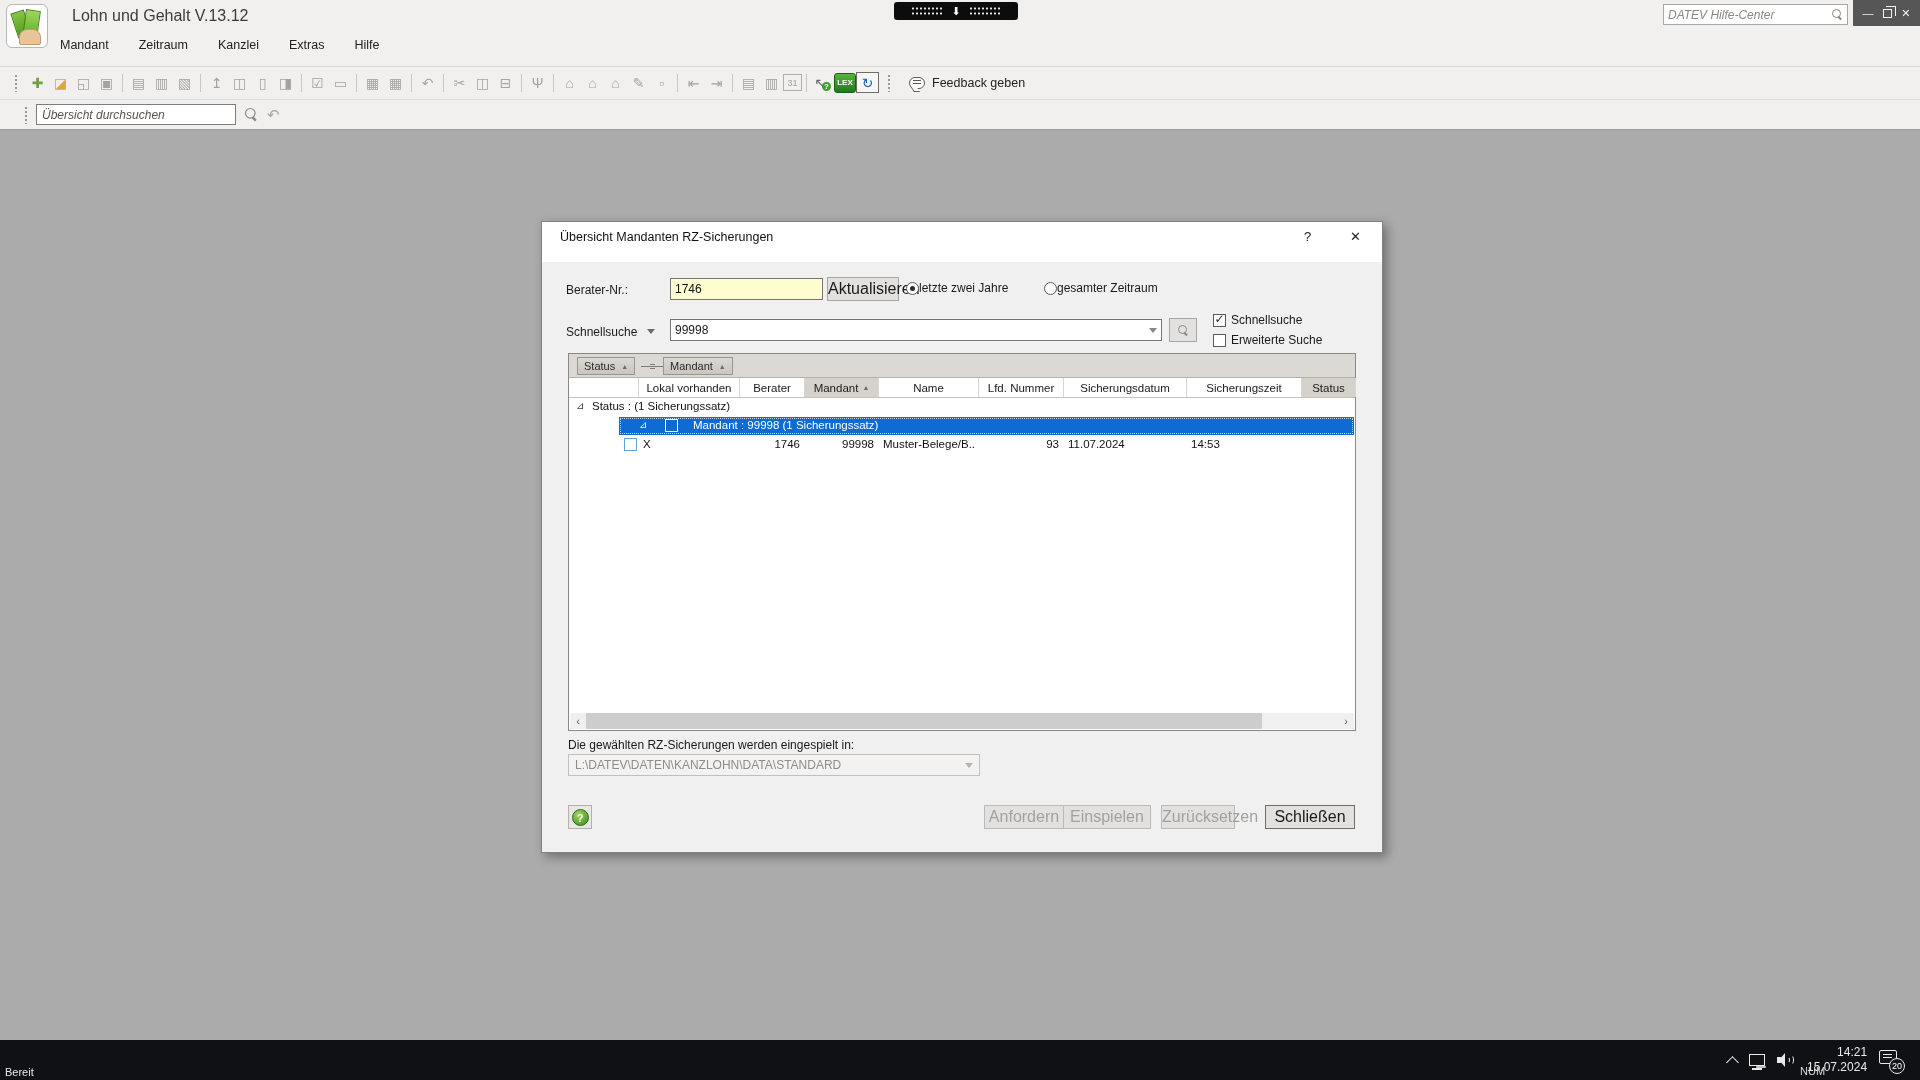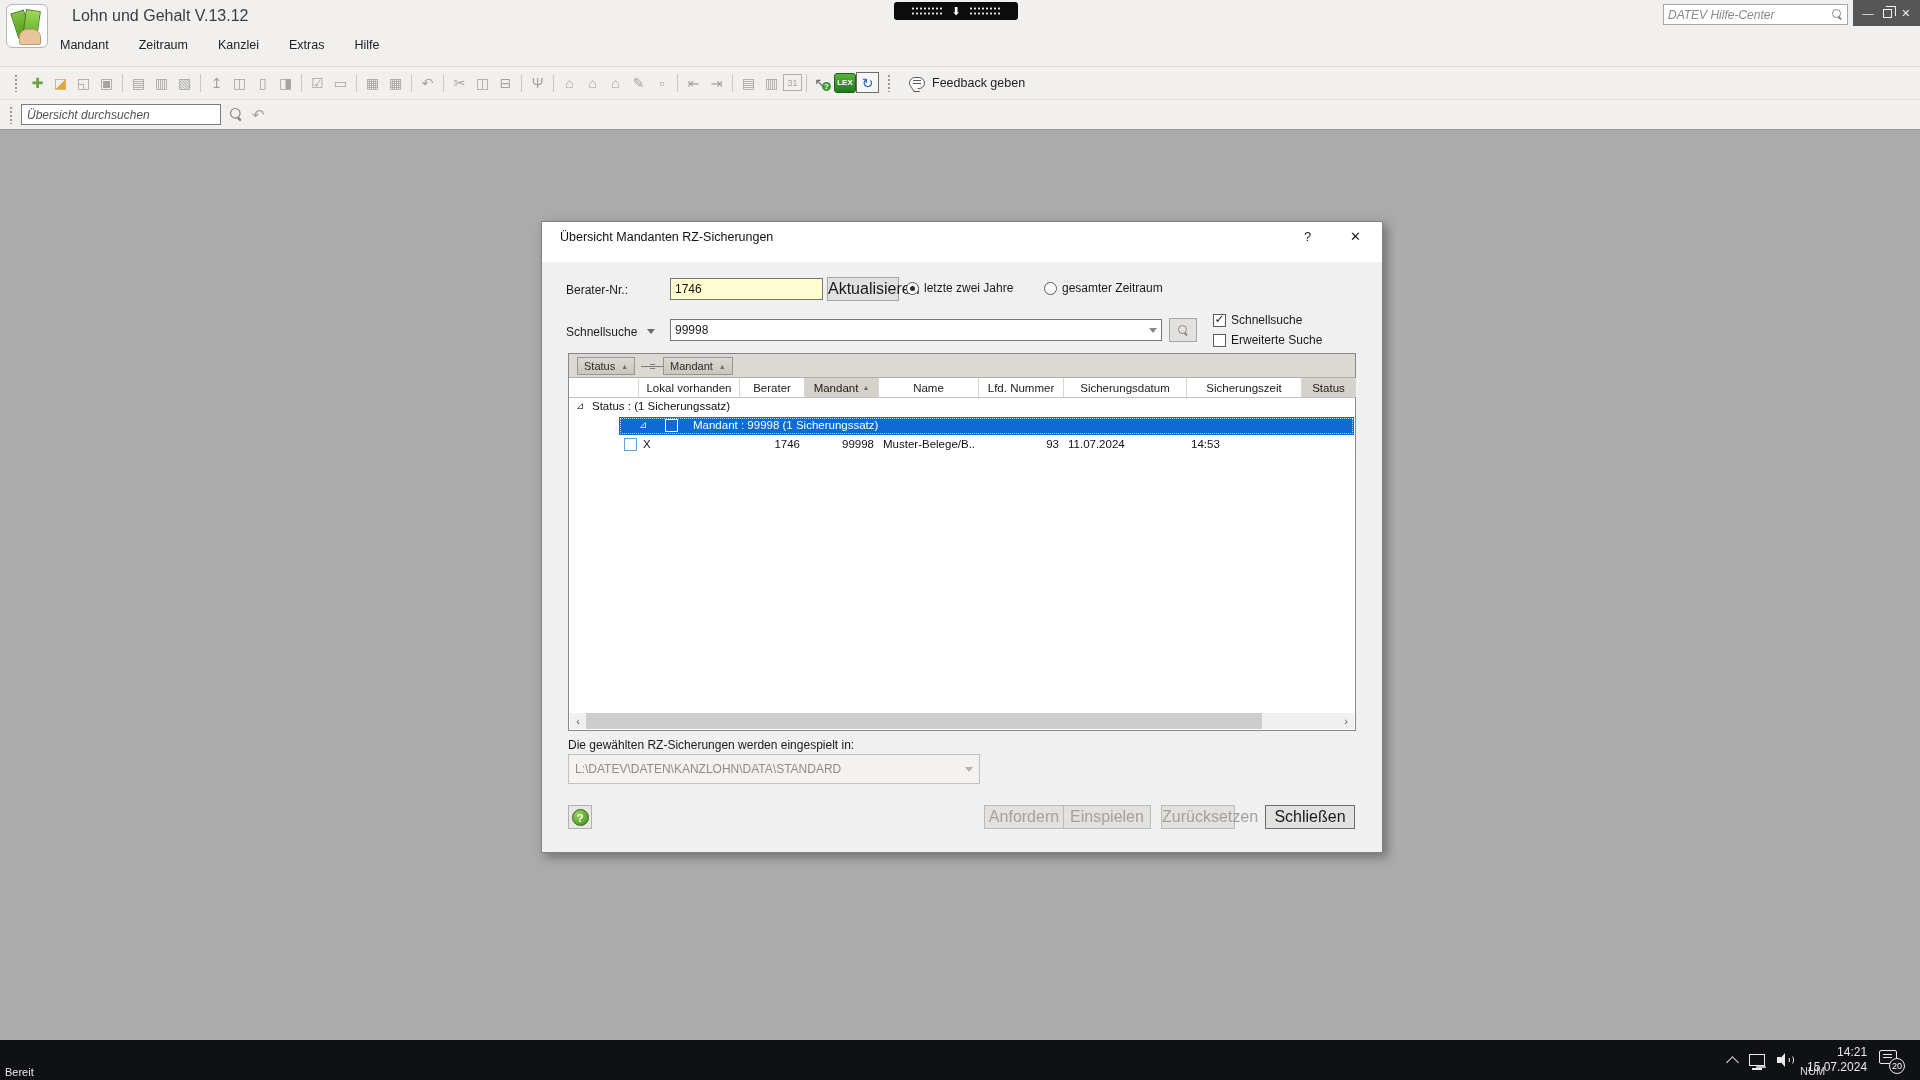--- a/index.html
+++ b/index.html
@@ -40,36 +40,36 @@
   .tbi.lex { background:linear-gradient(#59b33c,#1f7a1f); color:#fff; font-size:8px; font-weight:bold; border:1px solid #156515; border-radius:3px; width:22px; height:20px; }
   .tbi.boxed { border:1px solid #6f6d6a; background:#f6f6f5; }
   .tbi .mini-badge { font-size:8px; font-weight:bold; color:#fff; background:#3f9c35; border-radius:50%; width:9px; height:9px; line-height:9px; text-align:center; margin-left:-4px; margin-top:8px; }
   .tb-sep { width:1px; height:18px; background:#c9c7c4; margin:0 4px; }
   #feedback { display:flex; align-items:center; gap:7px; margin-left:10px; font-size:12.5px; color:#222; }
   .bubble { width:16px; height:12px; border:1.5px solid #5b5b5b; border-radius:7px; position:relative; background:#fdfdfd; }
   .bubble::after { content:""; position:absolute; left:2px; bottom:-4px; width:5px; height:5px; background:#fdfdfd; border-left:1.5px solid #5b5b5b; border-bottom:1.5px solid #5b5b5b; transform:skewX(35deg); }
   .bubble i { position:absolute; left:3px; top:2px; width:8px; height:1.4px; background:#5b5b5b; box-shadow:0 3px 0 #5b5b5b; }
 
   
-  #search-row { position:absolute; top:99px; left:0; width:1920px; height:30px; display:flex; align-items:center; padding-left:9px; border-top:1px solid #dcdbd9; }
+  #search-row { position:absolute; top:99px; left:0; width:1920px; height:30px; display:flex; align-items:center; padding-left:24px; border-top:1px solid #dcdbd9; }
   #overview-search { width:200px; height:21px; background:#fff; border:1px solid #7e7c79; display:flex; align-items:center; padding:0 5px; font-style:italic; font-size:12px; color:#55534f; margin-right:10px; }
   #search-undo { font-size:15px; color:#a5a3a0; margin-left:10px; }
 
   
   #dialog { position:absolute; left:541px; top:221px; width:842px; height:632px; background:#f0f0f0; border:1px solid #828282; box-shadow:4px 4px 10px rgba(0,0,0,.35); font-size:12px; color:#1a1a1a; }
   #dlg-titlebar { position:absolute; top:0; left:0; width:100%; height:40px; background:#ffffff; }
   #dlg-title { position:absolute; left:18px; top:8px; font-size:12.5px; color:#111; }
   #dlg-help { position:absolute; left:762px; top:7px; font-size:13px; color:#222; cursor:default; }
   #dlg-close { position:absolute; left:808px; top:7px; font-size:13px; color:#222; cursor:default; }
 
   label.f-label { position:absolute; color:#1a1a1a; }
   #berater-input { position:absolute; left:128px; top:56px; width:153px; height:22px; background:#fdfdd0; border:1px solid #767571; padding:2px 4px; font-size:12px; color:#111; font-family:inherit; }
   .btn { background:#e3e1df; border:1px solid #a8a6a2; font-size:16px; color:#1a1a1a; text-align:center; cursor:default; font-family:inherit; }
   #btn-aktualisieren { position:absolute; left:285px; top:55px; width:72px; height:24px; }
-  .radio { position:absolute; display:flex; align-items:center; gap:5px; }
+  .radio { position:absolute; display:flex; align-items:center; }
   .radio .rb { width:13px; height:13px; border:1px solid #5a5a58; border-radius:50%; background:#fff; position:relative; }
   .radio .rb.sel::after { content:""; position:absolute; left:3px; top:3px; width:5px; height:5px; border-radius:50%; background:#2c2c2a; }
 
   #schnellsuche-label { left:24px; top:103px; }
   #schnellsuche-arrow { position:absolute; left:105px; top:107px; width:0; height:0; border-left:4px solid transparent; border-right:4px solid transparent; border-top:5px solid #6d6b68; }
   #schnell-combo { position:absolute; left:128px; top:97px; width:492px; height:22px; background:#fff; border:1px solid #767571; display:flex; align-items:center; padding:0 4px; font-size:12px; }
   #schnell-combo .val { flex:1; }
   .caret-down { width:0; height:0; border-left:4px solid transparent; border-right:4px solid transparent; border-top:5px solid #8a8886; }
   #schnell-search-btn { position:absolute; left:627px; top:96px; width:28px; height:24px; display:flex; align-items:center; justify-content:center; }
   .checkbox-row { position:absolute; display:flex; align-items:center; gap:5px; }
@@ -103,21 +103,21 @@
   #drow .cb { position:absolute; left:55px; top:2px; border-color:#64a4d8; }
   .dcell { position:absolute; top:2px; white-space:nowrap; overflow:hidden; }
 
   
   #hscroll { position:absolute; left:1px; bottom:1px; width:784px; height:16px; background:#f0f0f0; display:flex; }
   .sb-arrow { width:16px; height:16px; display:flex; align-items:center; justify-content:center; font-size:11px; color:#5a5a58; background:#f0f0f0; }
   #hscroll .thumb { height:16px; background:#cdcdcd; width:676px; }
   #hscroll .gap { flex:1; }
 
   #target-label { position:absolute; left:26px; top:516px; font-size:12px; }
-  #target-combo { position:absolute; left:26px; top:532px; width:412px; height:30px; background:#f3f2f0; border:1px solid #c2c0bc; display:flex; align-items:center; padding:0 6px; font-size:12px; color:#8f8d8a; }
+  #target-combo { position:absolute; left:26px; top:532px; width:412px; height:22px; background:#f3f2f0; border:1px solid #c2c0bc; display:flex; align-items:center; padding:0 6px; font-size:12px; color:#8f8d8a; }
   #target-combo .val { flex:1; white-space:nowrap; overflow:hidden; }
 
   #dlg-help-btn { position:absolute; left:26px; top:583px; width:24px; height:24px; background:#e9e7e4; border:1px solid #b3b1ad; display:flex; align-items:center; justify-content:center; }
   #dlg-help-btn .qball { width:17px; height:17px; border-radius:50%; background:radial-gradient(circle at 35% 30%,#9bd45e,#3f8c1c); color:#fff; font-size:11px; font-weight:bold; text-align:center; line-height:17px; border:1px solid #2f6b14; }
   .dlg-btn { position:absolute; top:583px; height:24px; }
   .dlg-btn.disabled { color:#a3a19d; border-color:#bcbab6; }
   .dlg-btn.primary { border:1px solid #6f6d6a; }
 
   
   #taskbar { position:absolute; left:0; top:1040px; width:1920px; height:40px; background:#101114; }

